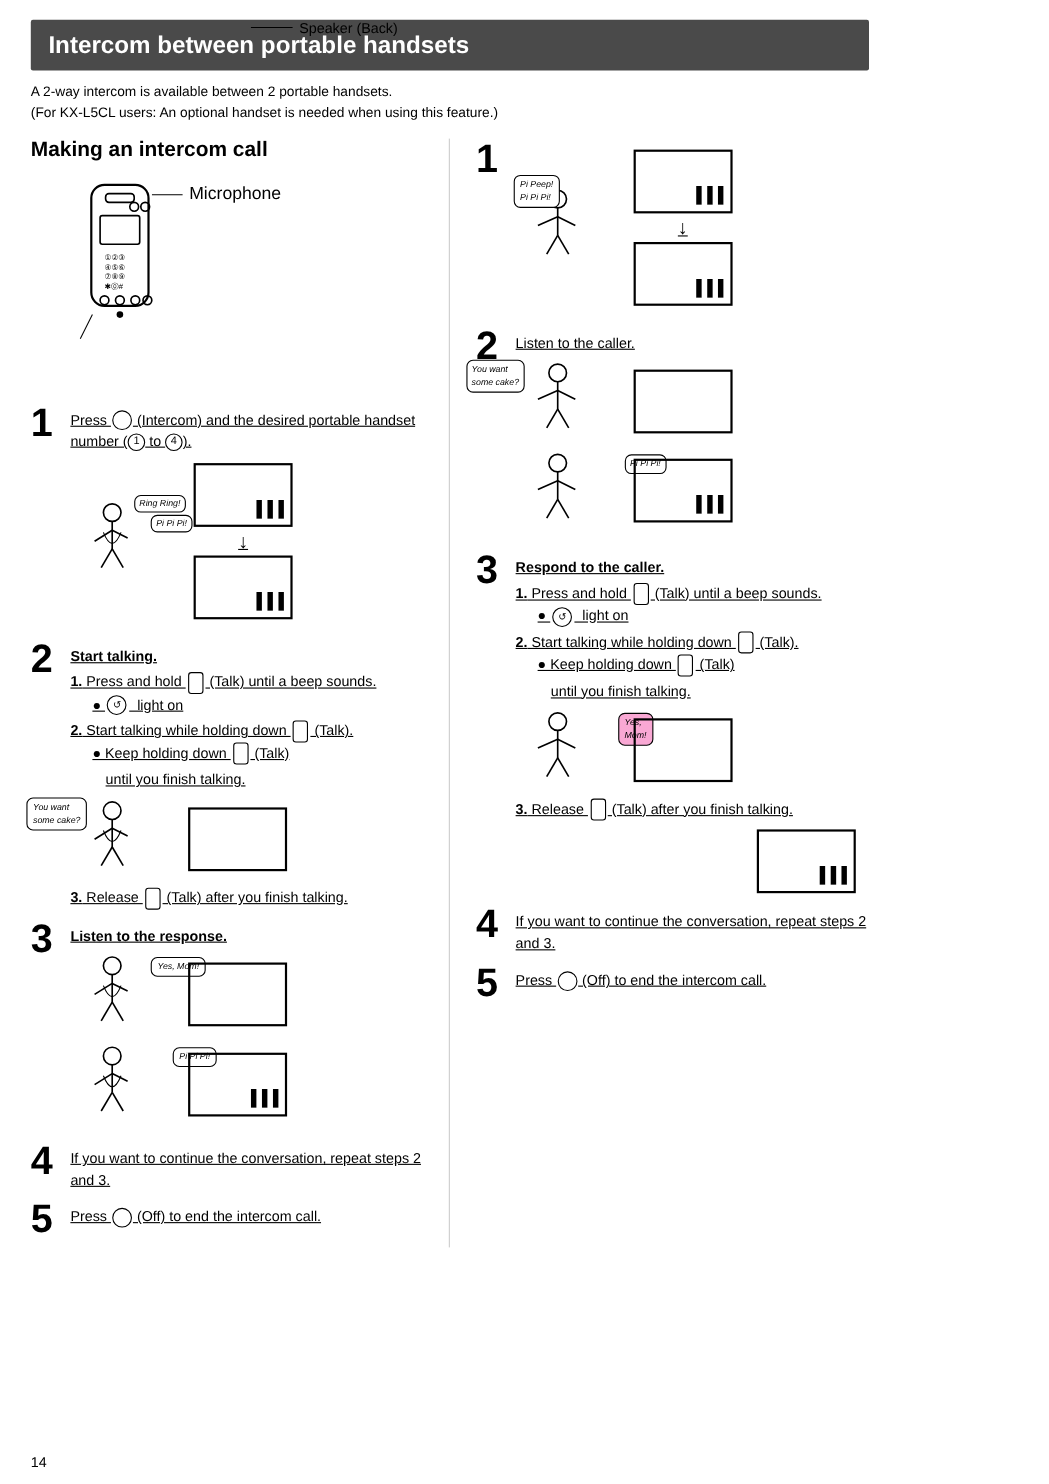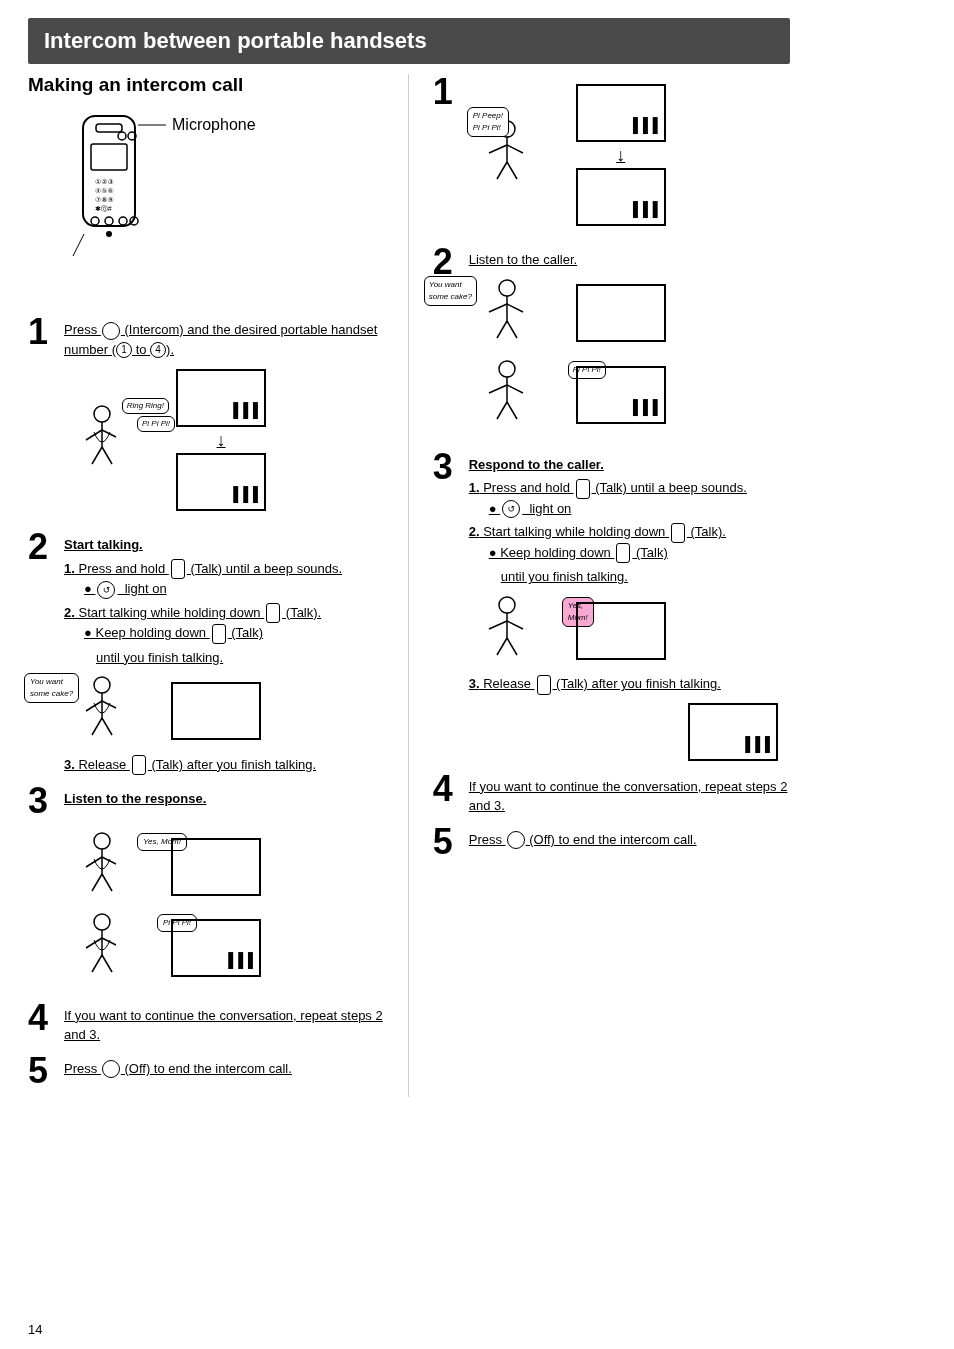--- a/index.html
+++ b/index.html
@@ -183,20 +183,24 @@
       vertical-align: middle;
     }
   </style>
 </head>
 <body>
 
 <div class="page">
 
   <div class="page-title-bar">Intercom between portable handsets</div>
 
+  <div class="subtitle">
+    <div>A 2-way intercom is available between 2 portable handsets.</div>
+    <div>(For KX-L5CL users: An optional handset is needed when using this feature.)</div>
+  </div>
 
   <div class="two-col">
 
     <div class="left-col">
       <div class="section-title">Making an intercom call</div>
 
       <div class="handset-container">
         <svg width="100" height="200" viewBox="0 0 100 200" style="margin-right:0">
 
           <rect x="25" y="10" width="52" height="110" rx="12" ry="12" fill="none" stroke="#000" stroke-width="2"></rect>
@@ -328,21 +332,21 @@
             <span class="numbered-item">3.</span> Release <span class="talk-btn-icon"></span> (Talk) after you finish talking.
           </div>
         </div>
       </div>
 
       <div style="display:flex; align-items:flex-start; margin-bottom:8px;">
         <span class="step-num">3</span>
         <div class="step-text">
           <strong>Listen to the response.</strong>
           
-          <div class="scene-screen-row" style="margin-top:20px;">
+          <div class="scene-screen-row" style="margin-top:6px;">
             <div style="position:relative; display:inline-block; min-width:95px;">
               <svg width="75" height="70" viewBox="0 0 75 70">
                 <circle cx="38" cy="12" r="8" fill="none" stroke="#000" stroke-width="1.5"></circle>
                 <line x1="38" y1="20" x2="38" y2="45" stroke="#000" stroke-width="1.5"></line>
                 <line x1="38" y1="28" x2="22" y2="38" stroke="#000" stroke-width="1.5"></line>
                 <line x1="38" y1="28" x2="52" y2="35" stroke="#000" stroke-width="1.5"></line>
                 <line x1="38" y1="45" x2="28" y2="62" stroke="#000" stroke-width="1.5"></line>
                 <line x1="38" y1="45" x2="48" y2="62" stroke="#000" stroke-width="1.5"></line>
                 <path d="M30 30 Q38 50 46 30" fill="none" stroke="#000" stroke-width="1"></path>
               </svg>

